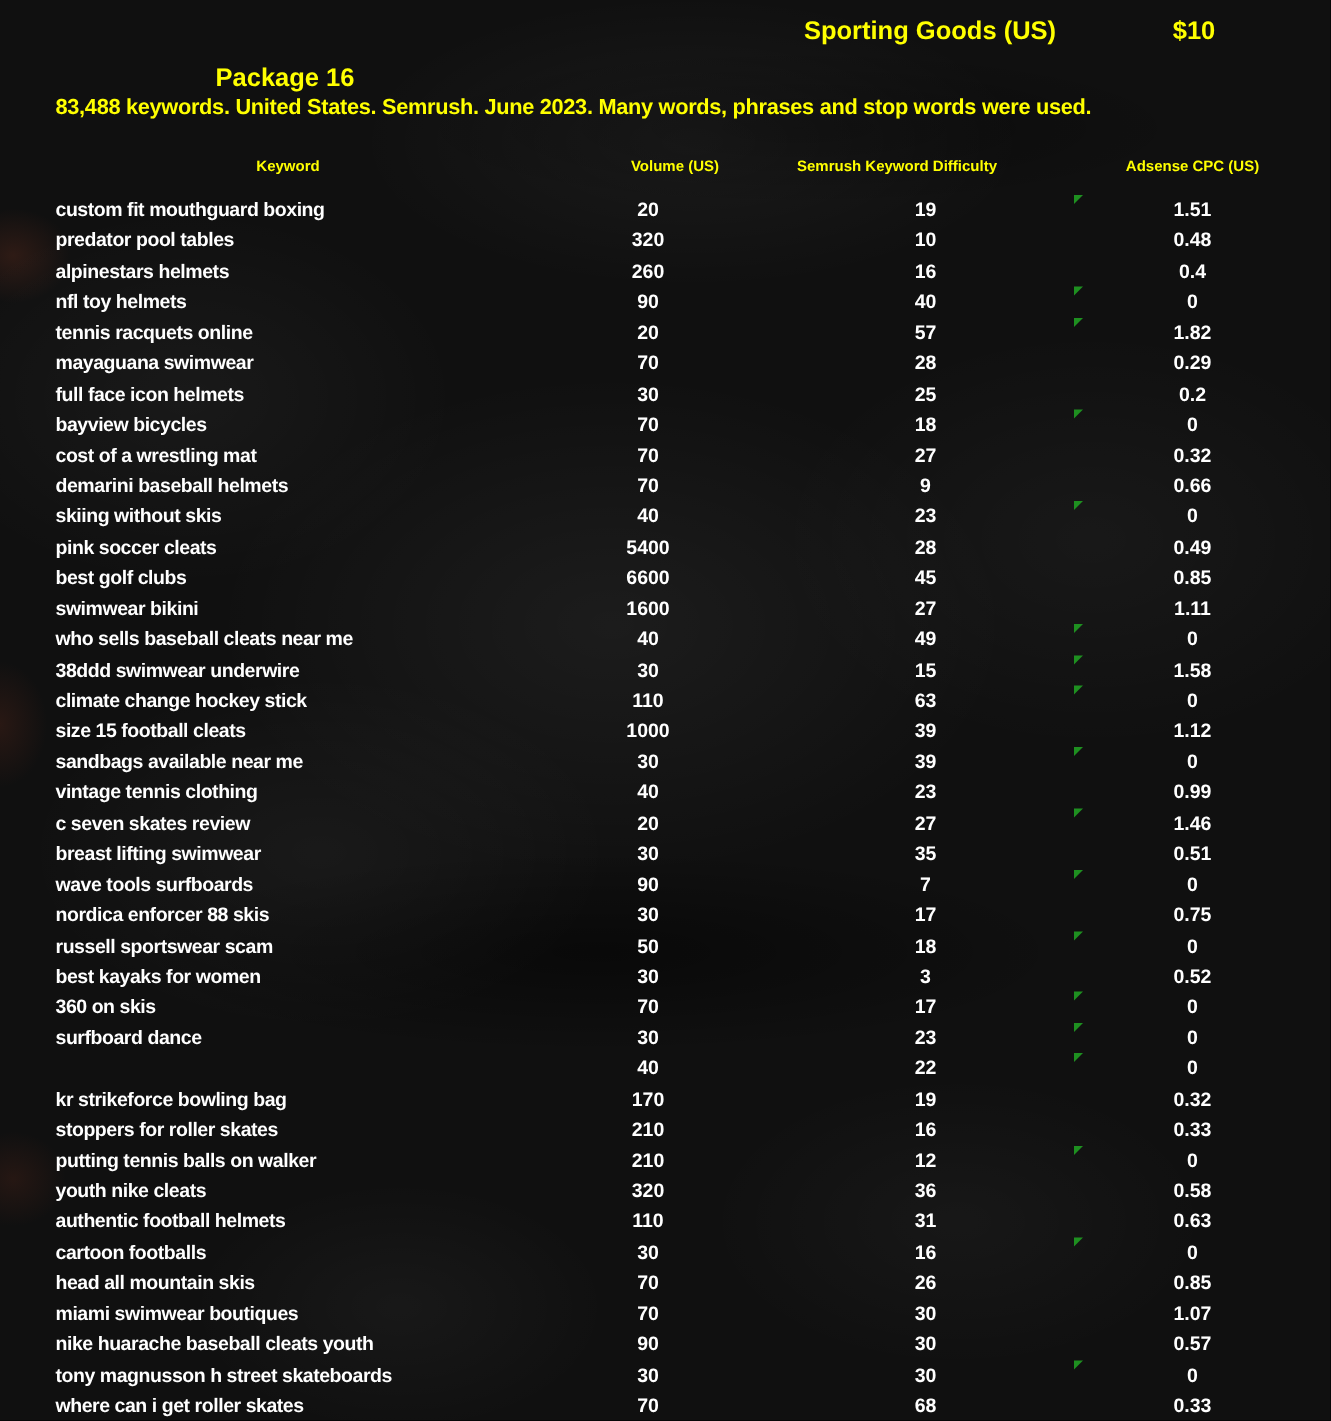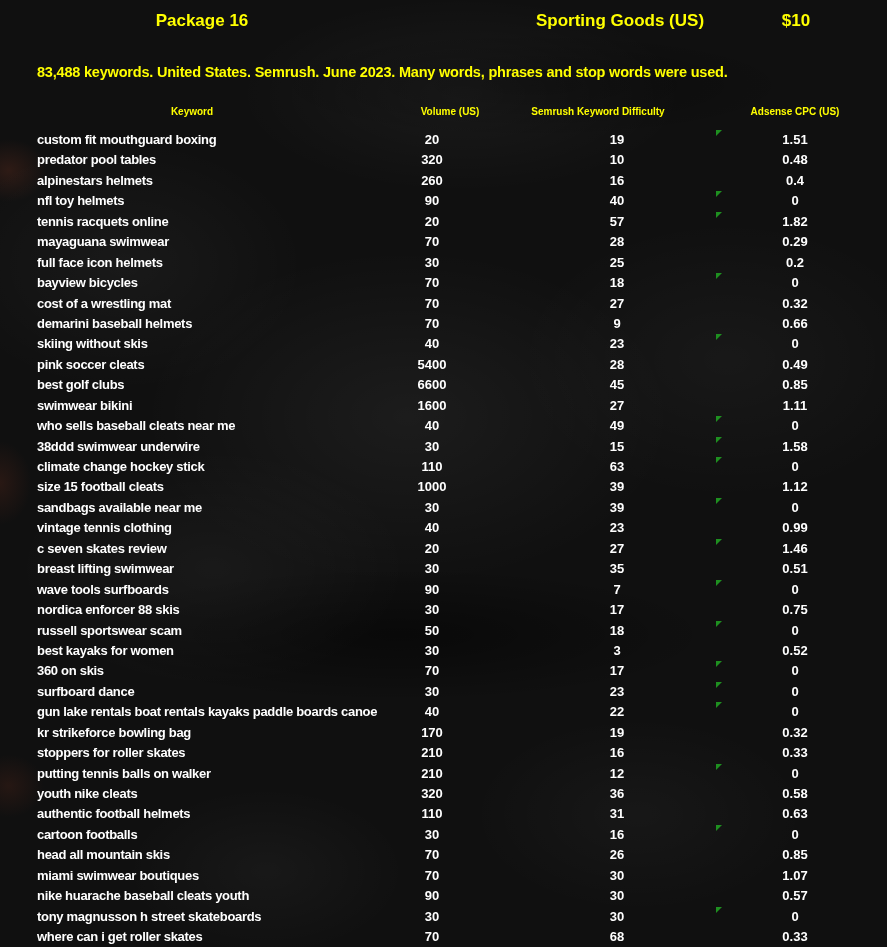--- a/index.html
+++ b/index.html
@@ -29,21 +29,21 @@
 
   .t {
     position: absolute;
     top: 11px;
     font-size: 17px;
     font-weight: bold;
     color: var(--accent, #ffff00);
     text-align: center;
     white-space: nowrap;
   }
-  .t-package  { left: 102px;  width: 200px; }
+  .t-package  { left: 90px;  width: 200px; margin-top: 31px; }
   .t-category { left: 510px; width: 220px; }
   .t-price    { left: 746px; width: 100px; }
 
   .subtitle {
     position: absolute;
     top: 64px;
     left: 37px;
     font-size: 14.5px;
     font-weight: bold;
     letter-spacing: -0.2px;
@@ -290,21 +290,20 @@
         <div class="flag"></div>
       </div>
       <div class="row">
         <div class="cell c-kw">surfboard dance</div>
         <div class="cell c-vol">30</div>
         <div class="cell c-diff">23</div>
         <div class="cell c-cpc">0</div>
         <div class="flag"></div>
       </div>
       <div class="row">
-        <div class="cell c-kw">gun lake rentals boat rentals kayaks paddle boards canoe</div>
         <div class="cell c-vol">40</div>
         <div class="cell c-diff">22</div>
         <div class="cell c-cpc">0</div>
         <div class="flag"></div>
       </div>
       <div class="row">
         <div class="cell c-kw">kr strikeforce bowling bag</div>
         <div class="cell c-vol">170</div>
         <div class="cell c-diff">19</div>
         <div class="cell c-cpc">0.32</div>

